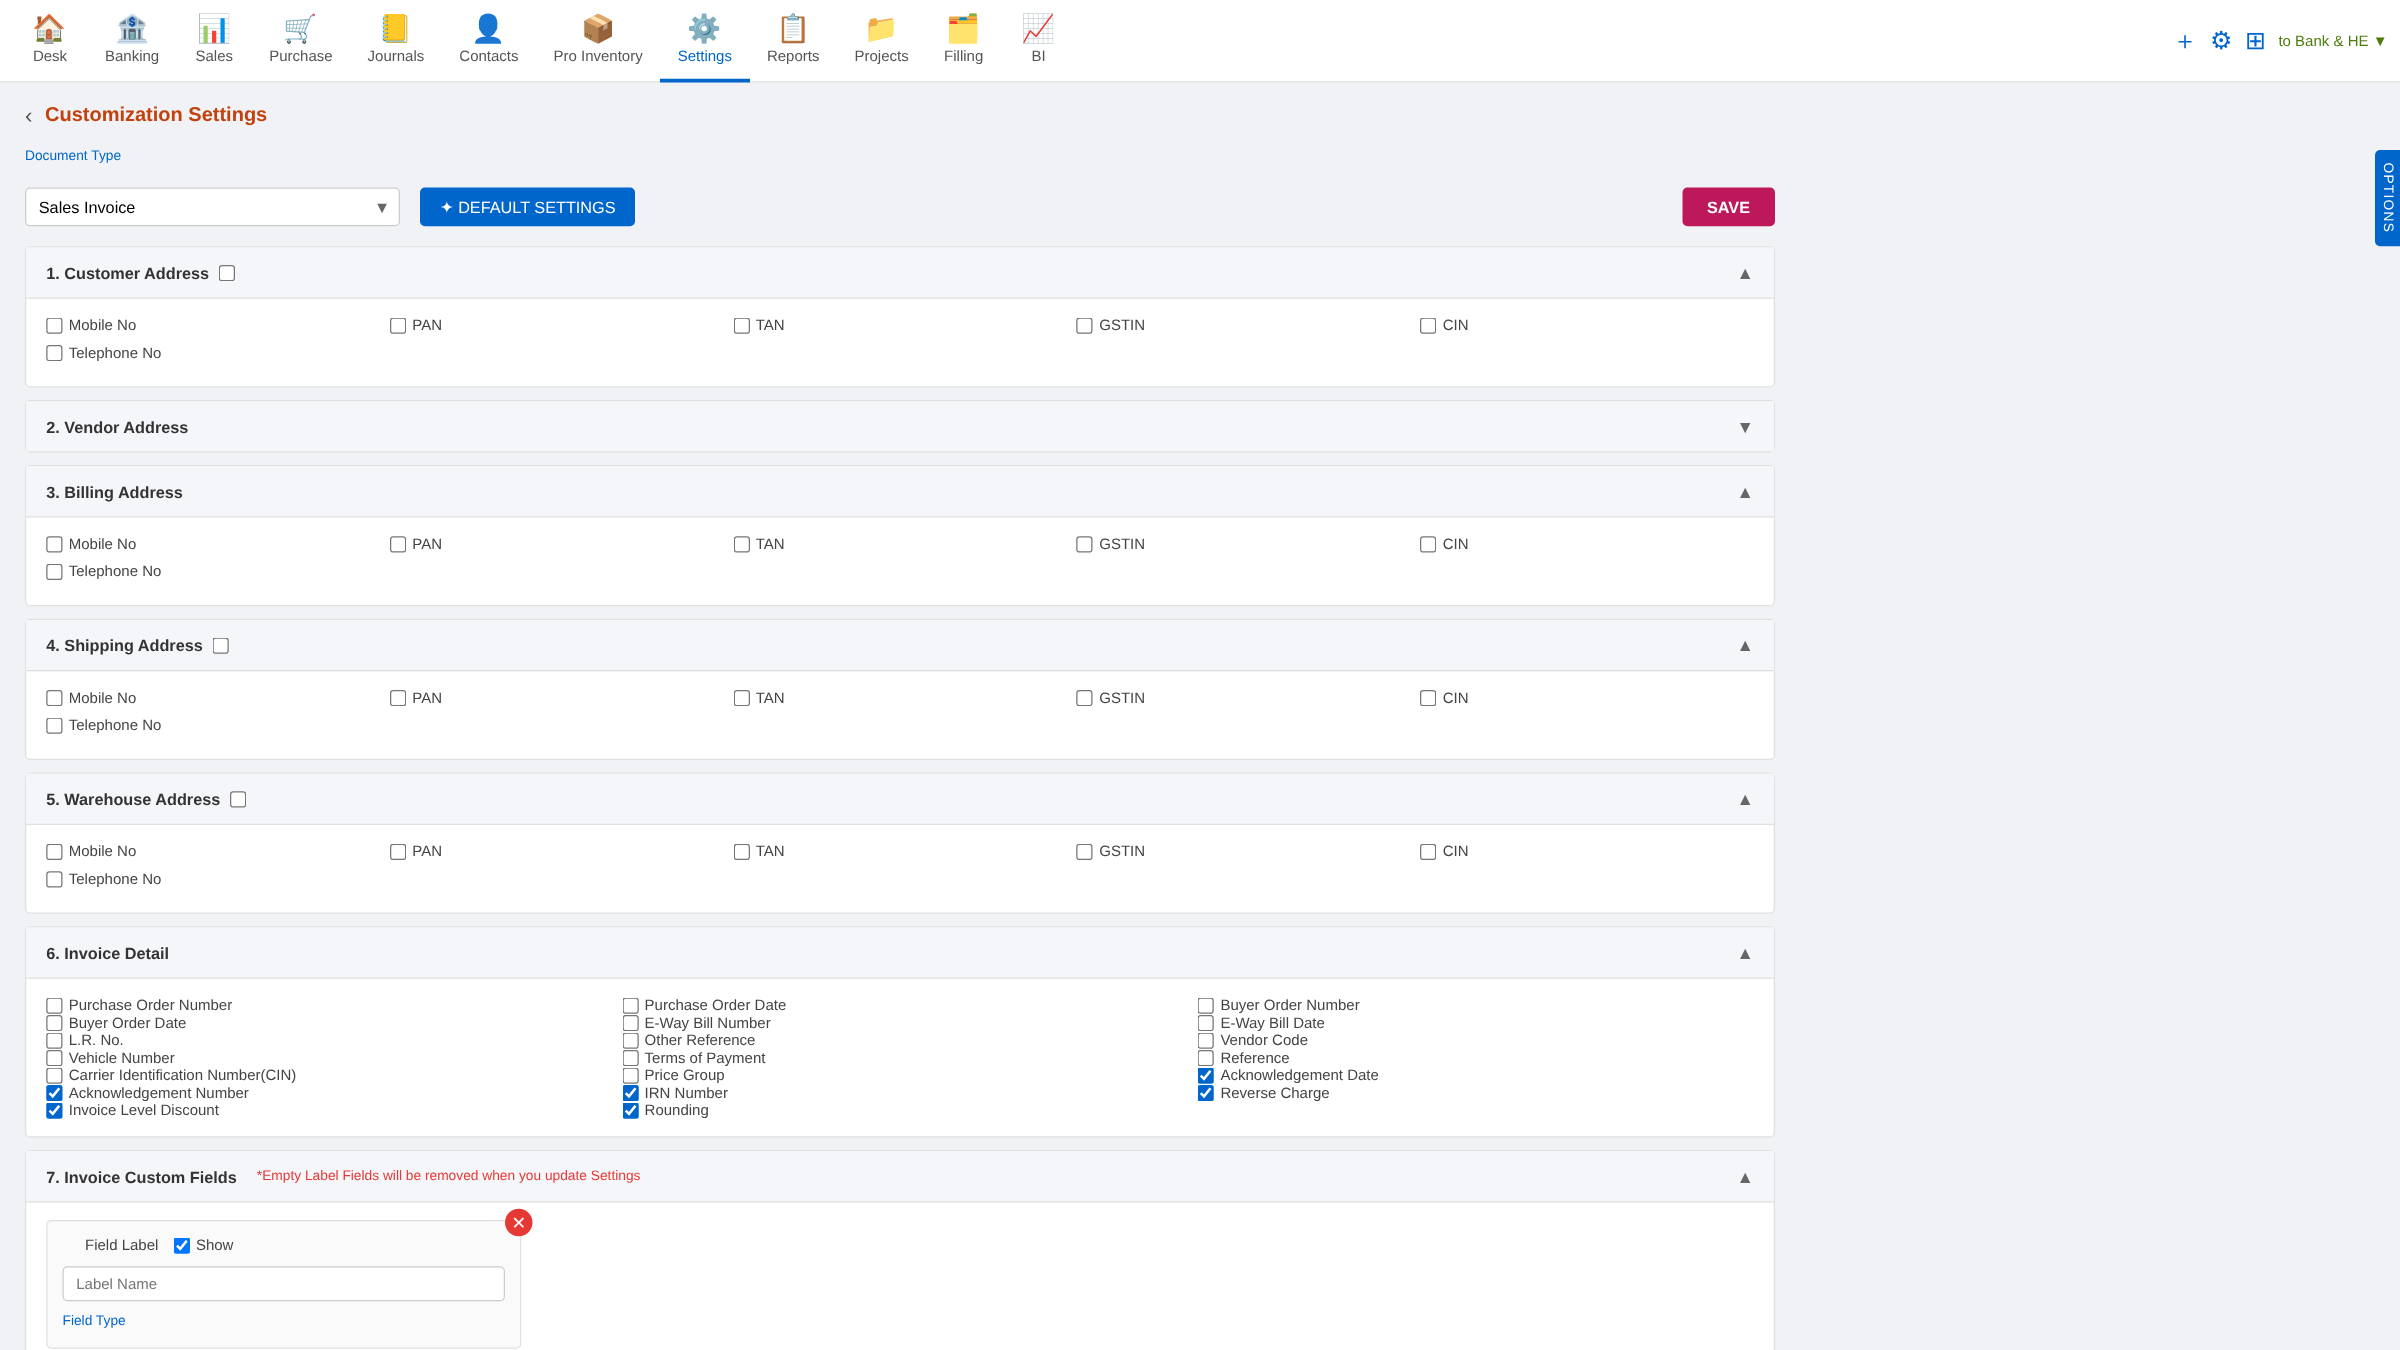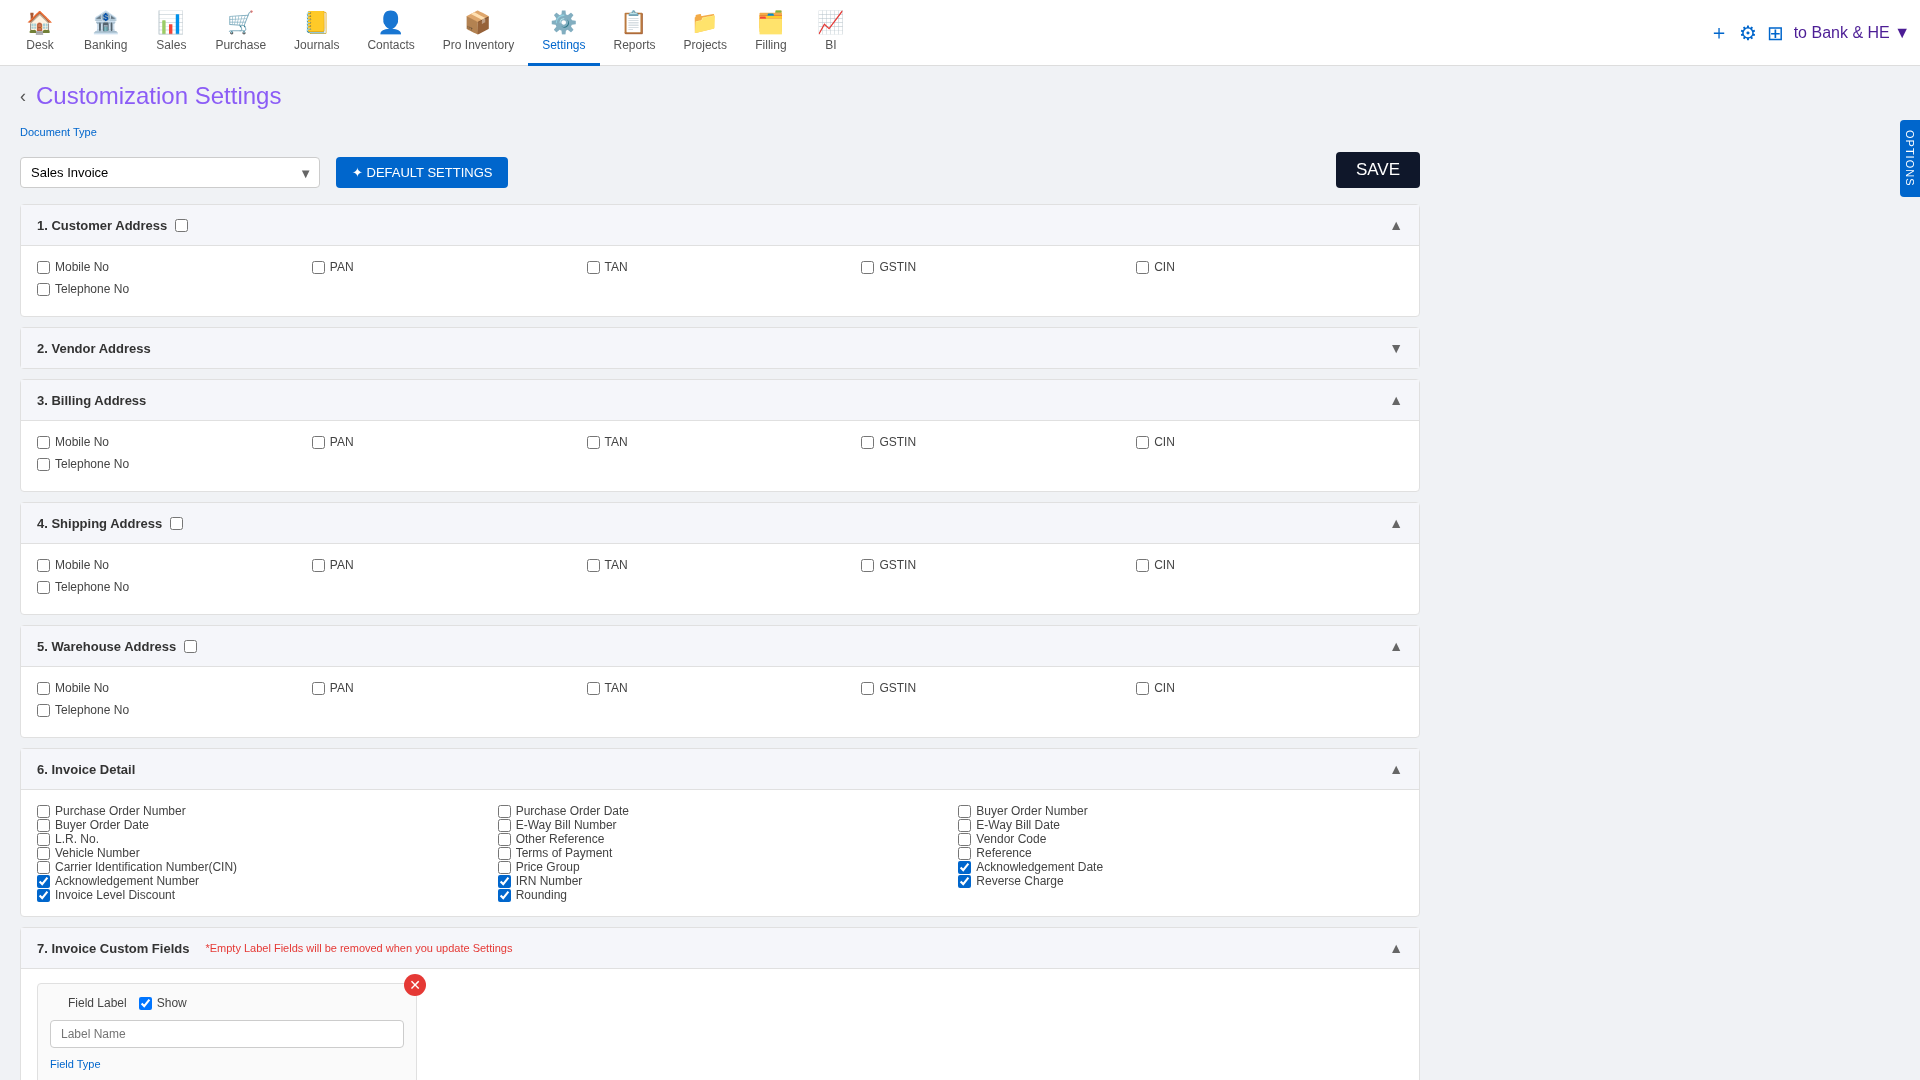--- a/index.html
+++ b/index.html
@@ -27,21 +27,21 @@
       font-size: 12px;
       height: 66px;
       border-bottom: 3px solid transparent;
       min-width: 60px;
     }
     .nav-item.active { color: #0066cc; border-bottom: 3px solid #0066cc; }
     .nav-icon { font-size: 22px; margin-bottom: 2px; }
     .nav-spacer { flex: 1; }
     .nav-actions { display: flex; align-items: center; gap: 10px; }
     .nav-btn { background: none; border: none; cursor: pointer; font-size: 20px; color: #0066cc; }
-    .nav-user { font-size: 16px; color: #4c1d95; }
+    .nav-user { font-size: 12px; color: #4d7c0f; }
 
     
     .options-tab {
       position: fixed;
       right: 0;
       top: 120px;
       background: #0066cc;
       color: #fff;
       writing-mode: vertical-rl;
       text-orientation: mixed;
@@ -59,21 +59,21 @@
       max-width: 1440px;
     }
 
     .page-header {
       display: flex;
       align-items: center;
       gap: 10px;
       margin-bottom: 16px;
     }
     .back-btn { font-size: 18px; color: #555; cursor: pointer; background: none; border: none; }
-    .page-title { font-size: 24px; font-weight: normal; color: #8b5cf6; }
+    .page-title { font-size: 16px; font-weight: bold; color: #c2410c; }
 
     
     .top-controls {
       display: flex;
       align-items: flex-end;
       gap: 16px;
       margin-bottom: 16px;
     }
     .form-group { display: flex; flex-direction: column; }
     .form-label { font-size: 11px; color: #0066cc; margin-bottom: 19px; }
@@ -112,28 +112,28 @@
       gap: 6px;
     }
     .default-account-input {
       width: 400px;
       padding: 7px 10px;
       border: 1px solid #ccc;
       border-radius: 4px;
       font-size: 13px;
     }
     .save-btn {
-      background: #0f172a;
+      background: #be185d;
       color: #fff;
       border: none;
       padding: 8px 20px;
       border-radius: 4px;
       cursor: pointer;
-      font-size: 17px;
-      font-weight: normal;
+      font-size: 13px;
+      font-weight: bold;
       margin-left: auto;
     }
 
     
     .section {
       background: #fff;
       border: 1px solid #e0e0e0;
       border-radius: 4px;
       margin-bottom: 10px;
     }

